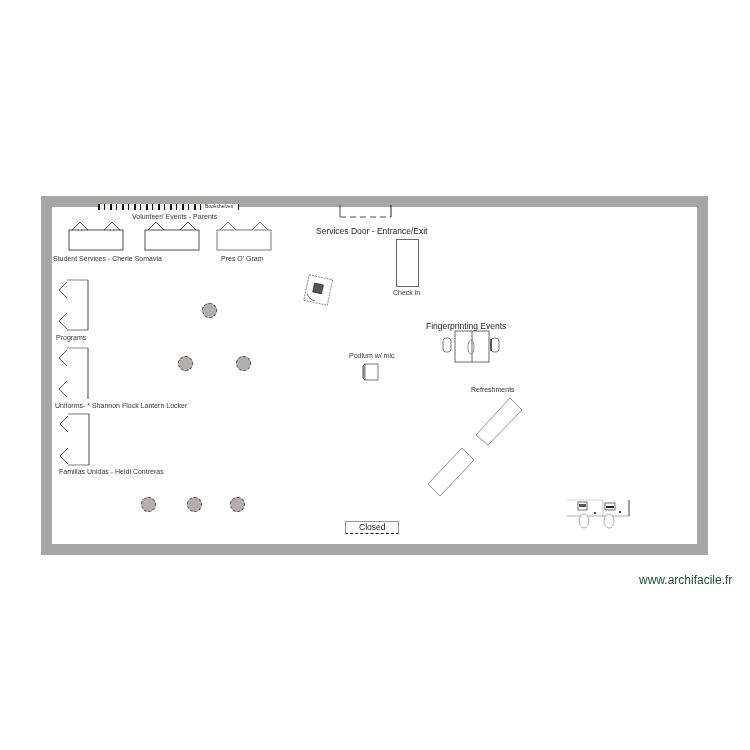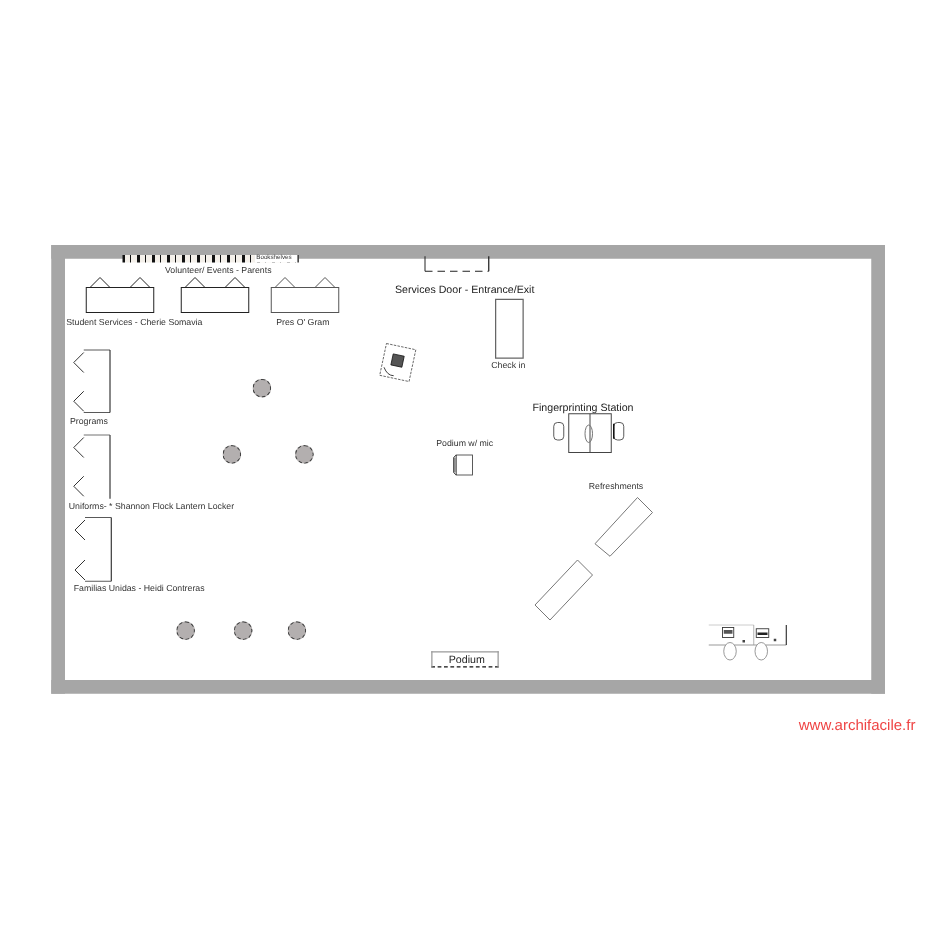--- a/index.html
+++ b/index.html
@@ -3,21 +3,21 @@
   <meta charset="utf-8">
   <style>
     html, body { margin:0; padding:0; background:#ffffff; }
     body { width:750px; height:750px; position:relative; overflow:hidden; font-family:"Liberation Sans", sans-serif; }
     .wall { position:absolute; background:#a6a6a6; }
     .lbl { position:absolute; font-size:7px; color:#333; white-space:nowrap; font-family:"Liberation Sans", sans-serif; }
     .lbl.big { font-size:8.5px; color:#222; }
     .abs { position:absolute; }
     svg { position:absolute; overflow:visible; }
     .stool { position:absolute; width:15px; height:15px; border-radius:50%; background:#b3afaf; border:1px dashed #444; box-sizing:border-box; }
-    .watermark { position:absolute; font-size:12px; color:#ef4444; font-family:"Liberation Sans", sans-serif; }
+    .watermark { position:absolute; font-size:12px; color:#14532d; font-family:"Liberation Sans", sans-serif; }
   </style>
 </head>
 <body>
 
 <div class="wall" style="left:41px;top:196px;width:667px;height:11px;"></div>
 <div class="wall" style="left:41px;top:544px;width:667px;height:11px;"></div>
 <div class="wall" style="left:41px;top:196px;width:11px;height:359px;"></div>
 <div class="wall" style="left:697px;top:196px;width:11px;height:359px;"></div>
 
 <div class="abs" style="left:98px;top:204px;width:140px;height:6px;background:repeating-linear-gradient(90deg,#111 0 2px,#f4f0ea 2px 6px,#111 6px 7px,#f4f0ea 7px 12px);"></div>
@@ -56,21 +56,21 @@
 <span class="lbl" style="left:393px;top:289px;">Check in</span>
 
 <svg style="left:302px;top:274px;" width="32" height="34">
   <g transform="rotate(12 16 17)">
     <rect x="4" y="3" width="24" height="26" fill="#fff" stroke="#444" stroke-width="0.6" stroke-dasharray="2,1"></rect>
     <rect x="11" y="10" width="9" height="9" fill="#555" stroke="#111" stroke-width="0.6"></rect>
     <path d="M6 22 Q10 28 15 27" fill="none" stroke="#333" stroke-width="0.7"></path>
   </g>
 </svg>
 
-<span class="lbl big" style="left:426px;top:321px;">Fingerprinting Station</span>
+<span class="lbl big" style="left:426px;top:321px;">Fingerprinting Events</span>
 <svg style="left:442px;top:329px;" width="60" height="35">
   <rect x="1" y="9" width="8" height="14" rx="3" fill="#fff" stroke="#444" stroke-width="0.7"></rect>
   <rect x="13" y="2" width="34" height="31" fill="#fff" stroke="#444" stroke-width="0.8"></rect>
   <line x1="30" y1="2" x2="30" y2="33" stroke="#444" stroke-width="0.8"></line>
   <ellipse cx="29" cy="18" rx="3" ry="7" fill="none" stroke="#777" stroke-width="0.8"></ellipse>
   <rect x="49" y="9" width="8" height="14" rx="3" fill="#fff" stroke="#444" stroke-width="0.7"></rect>
   <line x1="49" y1="10" x2="49" y2="22" stroke="#111" stroke-width="1.2"></line>
 </svg>
 
 <span class="lbl" style="left:349px;top:352px;">Podium w/ mic</span>
@@ -116,21 +116,21 @@
 <span class="lbl" style="left:59px;top:468px;">Familias Unidas - Heidi Contreras</span>
 
 <div class="stool" style="left:202px;top:303px;"></div>
 <div class="stool" style="left:178px;top:356px;"></div>
 <div class="stool" style="left:236px;top:356px;"></div>
 <div class="stool" style="left:141px;top:497px;"></div>
 <div class="stool" style="left:187px;top:497px;"></div>
 <div class="stool" style="left:230px;top:497px;"></div>
 
 <div class="abs" style="left:345px;top:521px;width:52px;height:11px;border:1px solid #999;border-bottom:1px dashed #111;background:#fff;"></div>
-<span class="lbl big" style="left:359px;top:522px;">Podium</span>
+<span class="lbl big" style="left:359px;top:522px;">Closed</span>
 
 <svg style="left:567px;top:499px;" width="64" height="32">
   <line x1="0" y1="1" x2="36" y2="1" stroke="#ccc" stroke-width="0.8"></line>
   <line x1="0" y1="17" x2="62" y2="17" stroke="#999" stroke-width="0.8"></line>
   <line x1="36" y1="1" x2="36" y2="17" stroke="#999" stroke-width="0.6"></line>
   <line x1="62" y1="1" x2="62" y2="17" stroke="#111" stroke-width="0.8"></line>
   <rect x="11" y="3" width="9" height="8" fill="#fff" stroke="#333" stroke-width="0.7"></rect>
   <rect x="12" y="5" width="7" height="3" fill="#555"></rect>
   <rect x="38" y="4" width="10" height="7" fill="#fff" stroke="#333" stroke-width="0.7"></rect>
   <rect x="39" y="7" width="8" height="2" fill="#222"></rect>

